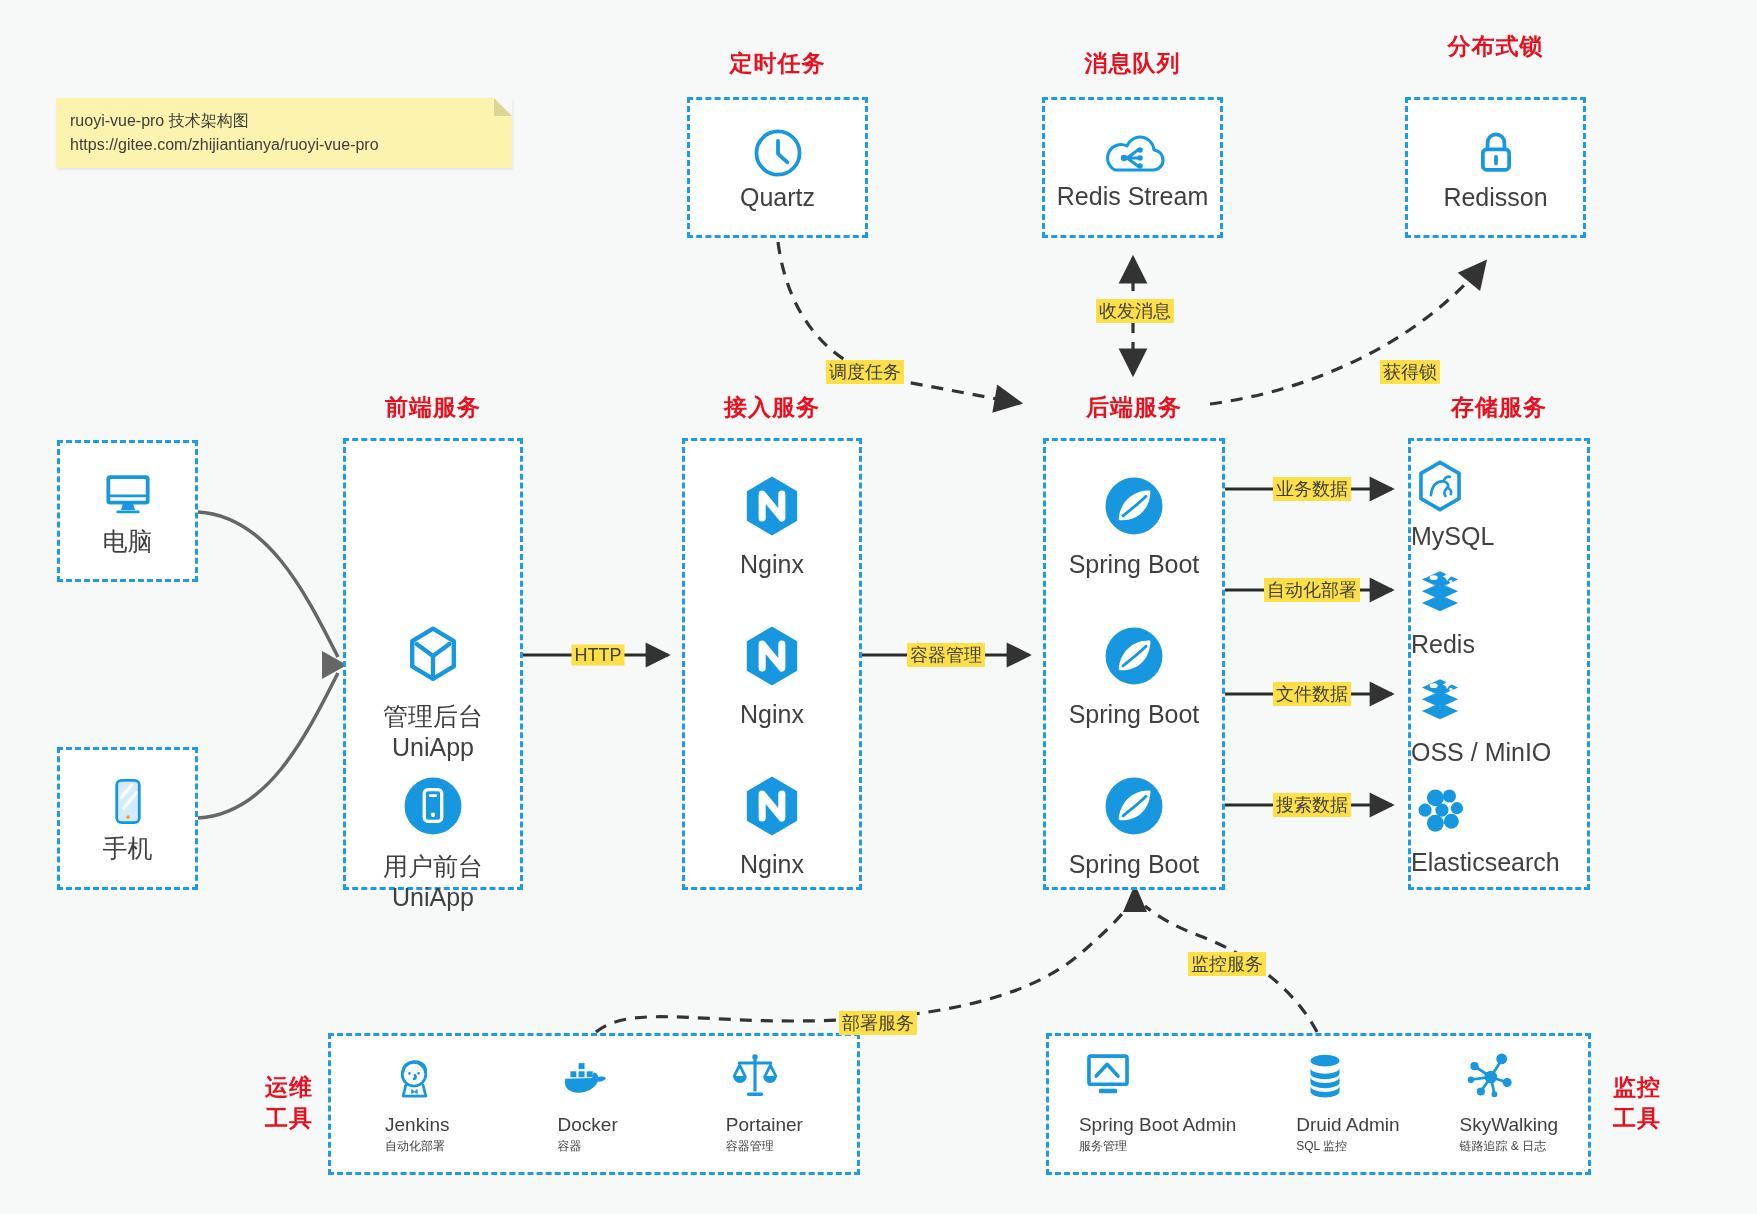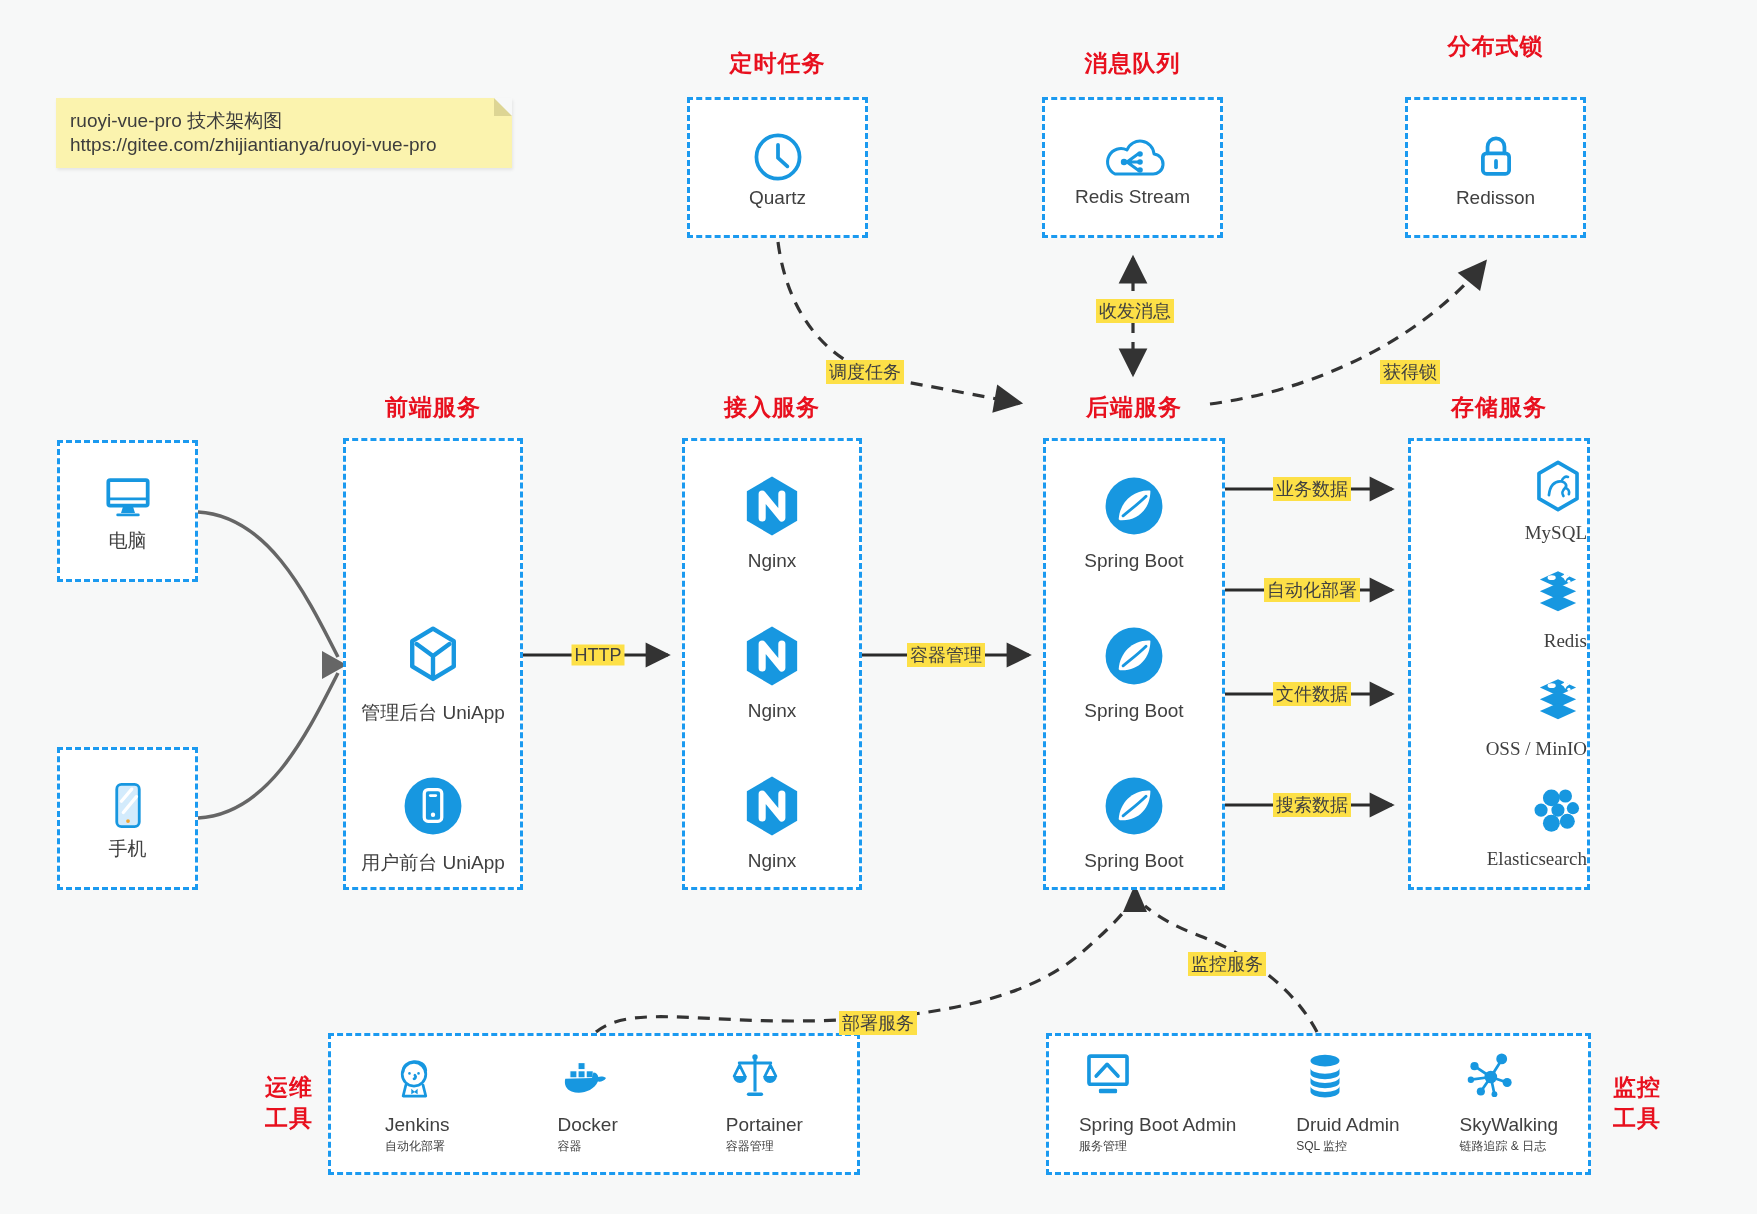--- a/index.html
+++ b/index.html
@@ -1,34 +1,34 @@
 <!DOCTYPE html>
 <html><head>
 <meta charset="utf-8">
 <style>
   html,body{margin:0;padding:0;background:#f7f8f8;font-family:"Liberation Sans","DejaVu Sans",sans-serif;}
   .canvas{position:relative;width:1757px;height:1214px;background:#f7f8f8;overflow:hidden;}
   .wires{position:absolute;left:0;top:0;z-index:1;}
   .box{position:absolute;border:3px dashed #1b9af0;background:#ffffff;box-sizing:border-box;z-index:2;}
   .t{position:absolute;color:#e8101e;font-size:23px;font-weight:bold;text-align:center;z-index:3;letter-spacing:1px;}
   .sidet{position:absolute;color:#e8101e;font-size:23px;font-weight:bold;text-align:center;line-height:31px;z-index:3;letter-spacing:1px;}
-  .lbl{color:#404040;font-size:19px;}
+  .lbl{color:#404040;font-size:25px;}
   .wlbl{position:absolute;transform:translate(-50%,-50%);background:#fde047;color:#404040;font-size:18px;white-space:nowrap;padding:0 3px;z-index:3;}
   .item{position:absolute;left:0;right:0;text-align:center;}
   .item .lbl{display:block;margin-top:5px;}
-  .sitem{position:absolute;left:0;right:0;text-align:right;font-family:Liberation Serif, serif;}
+  .sitem{position:absolute;left:0;right:0;text-align:left;}
   .sitem .lbl{display:block;margin-top:3px;}
   .clientbox{display:flex;flex-direction:column;align-items:center;justify-content:center;}
   .brow{display:flex;justify-content:space-around;align-items:flex-start;height:100%;padding-top:12px;box-sizing:border-box;}
   .bitem{}
   .bitem .nm{display:block;color:#404040;font-size:19px;margin-top:4px;}
   .bitem .sub{display:block;color:#404040;font-size:12px;margin-top:2px;}
   .note{position:absolute;left:56px;top:98px;width:456px;height:70px;background:#fbf3ae;z-index:3;box-shadow:1px 2px 3px rgba(0,0,0,0.08);}
   .note::after{content:'';position:absolute;top:0;right:0;width:0;height:0;border-top:18px solid #f7f8f8;border-left:18px solid #ddd594;}
-  .note .nline{margin:0;padding:0 0 0 14px;font-size:19px;color:#3d3d3d;line-height:24px;}
+  .note .nline{margin:0;padding:0 0 0 14px;font-size:16px;color:#3d3d3d;line-height:24px;}
   .note .nline:first-child{padding-top:11px;}
   .st{stroke:#1797e0;fill:none;stroke-width:4;stroke-linecap:round;stroke-linejoin:round;}
   .st3{stroke:#1797e0;fill:none;stroke-width:3;stroke-linecap:round;stroke-linejoin:round;}
   .fl{fill:#1797e0;stroke:none;}
   .wst{stroke:#ffffff;fill:none;stroke-linecap:round;stroke-linejoin:round;}
 </style>
 </head>
 <body>
 
 <div class="canvas">

